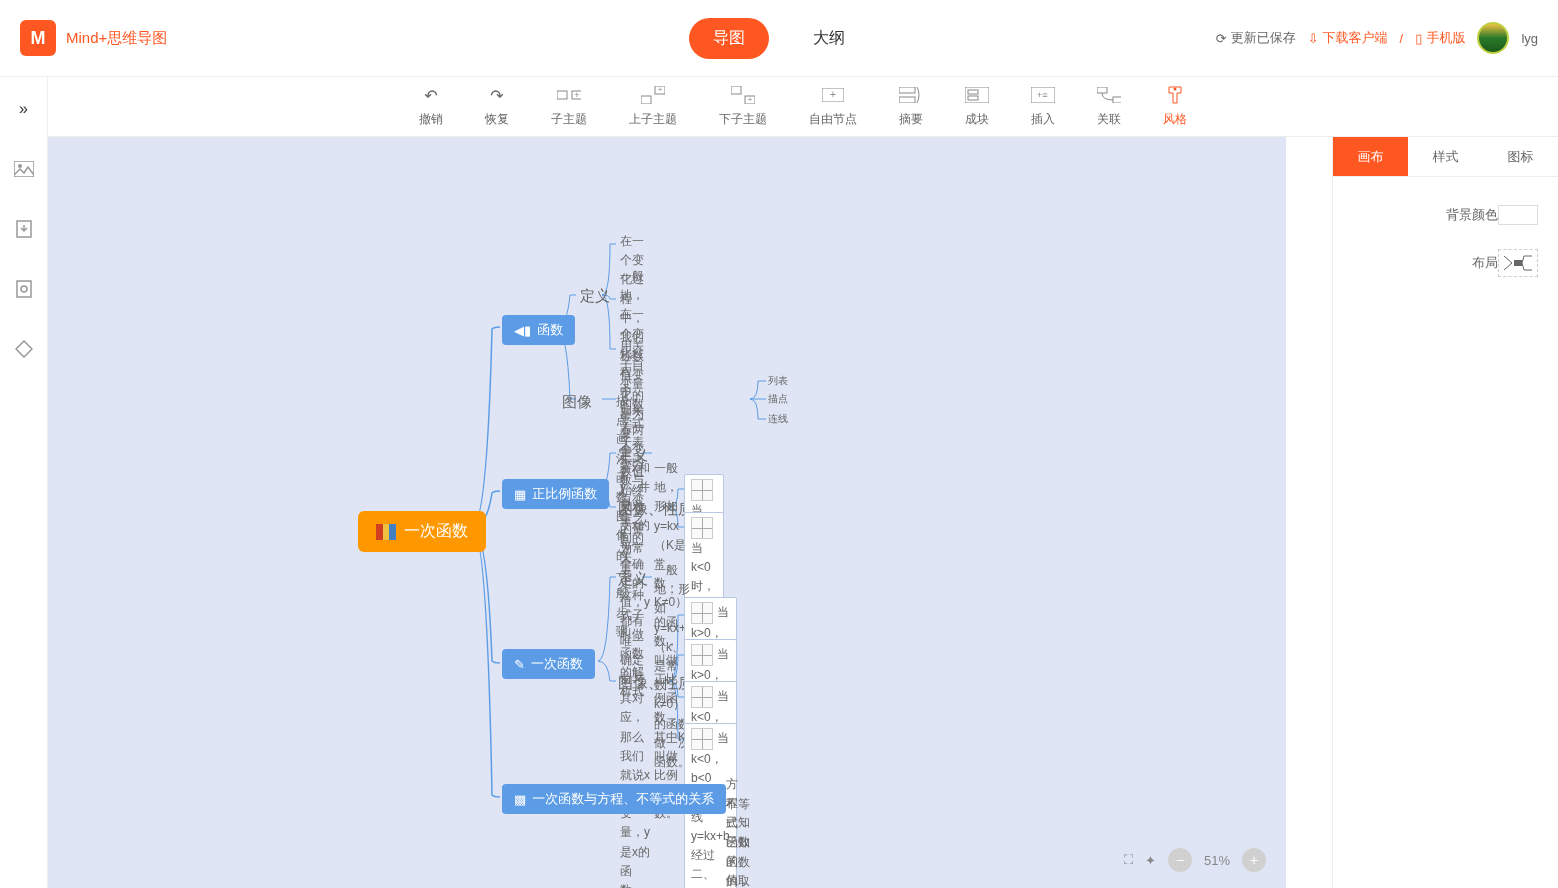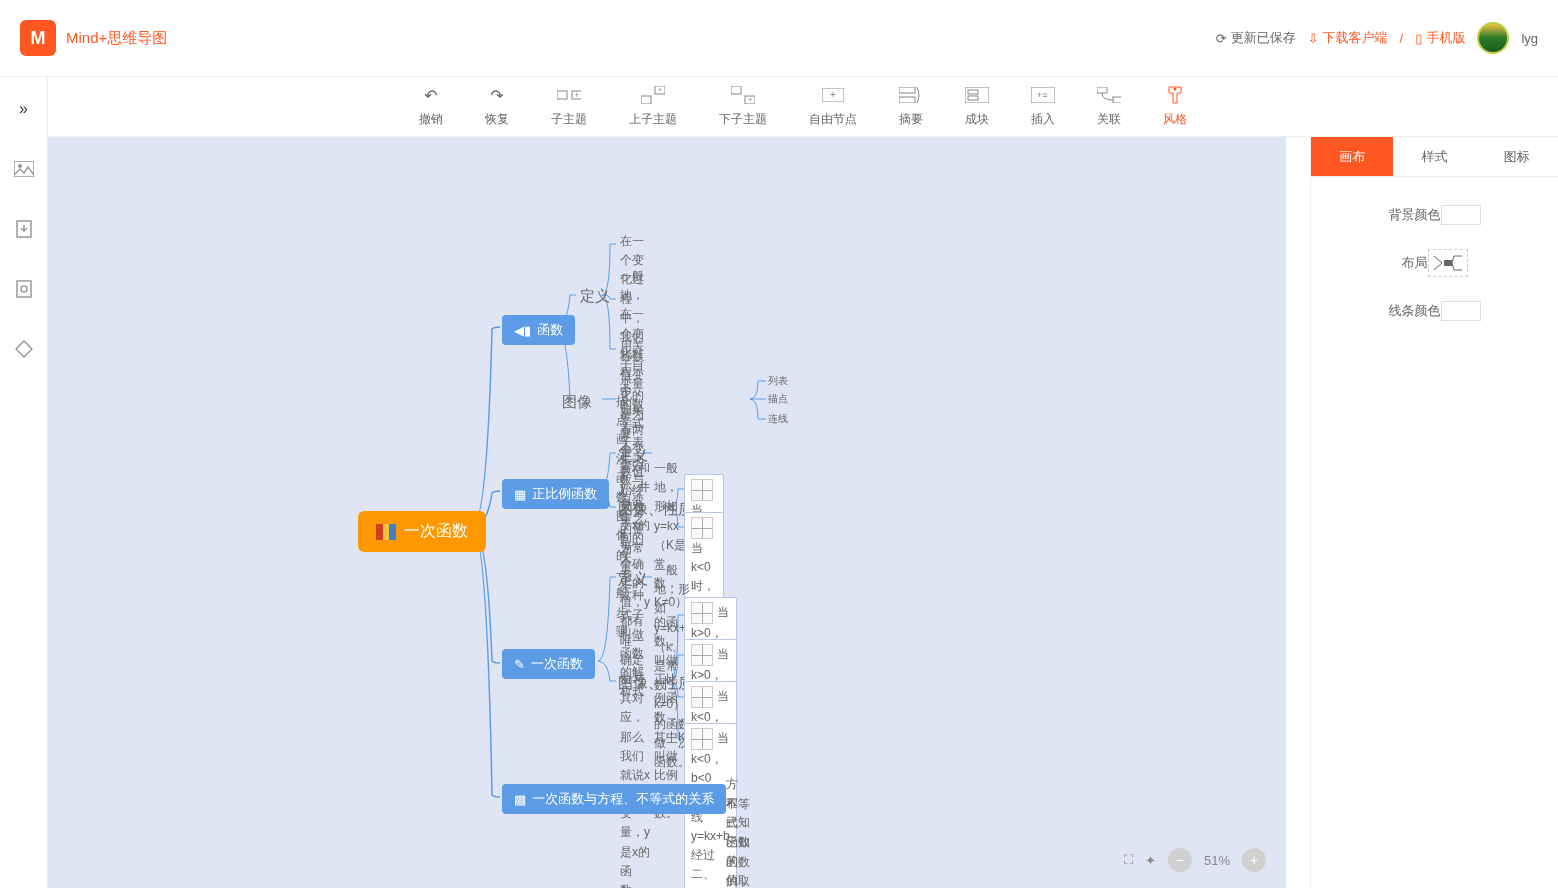--- a/index.html
+++ b/index.html
@@ -46,44 +46,48 @@
 .small-leaf { position: absolute; color: #666; font-size: 10px; white-space: nowrap; }
 .node-icon-books { width: 20px; height: 16px; background: linear-gradient(90deg, #d04020 33%, #f0c040 33% 66%, #4080c0 66%); display: inline-block; }
 .mini-plot { width: 22px; height: 22px; background: #fafafa; border: 1px solid #ccc; display: inline-block; vertical-align: middle; margin-right: 4px; position: relative; }
 .mini-plot::before, .mini-plot::after { content: ''; position: absolute; background: #aaa; }
 .mini-plot::before { left: 50%; top: 0; bottom: 0; width: 1px; }
 .mini-plot::after { top: 50%; left: 0; right: 0; height: 1px; }
 
 svg.lines { position: absolute; left: 0; top: 0; pointer-events: none; overflow: visible; }
 
 
-.right-panel { position: absolute; right: 0; top: 137px; bottom: 0; width: 248px; background: #fff; border-left: 1px solid #eee; }
+.right-panel { position: absolute; right: 0; top: 137px; bottom: 0; width: 226px; background: #fff; border-left: 1px solid #eee; }
 .panel-tabs { display: flex; height: 40px; }
 .panel-tab { flex: 1; display: flex; align-items: center; justify-content: center; font-size: 13px; cursor: pointer; border-bottom: 1px solid #eee; }
 .panel-tab.active { background: #ff5722; color: #fff; }
 .panel-tab.inactive { color: #666; }
 .panel-body { padding: 16px 20px; }
-.panel-row { display: flex; align-items: center; justify-content: center; padding: 12px 0; font-size: 13px; color: #666; }
+.panel-row { display: flex; align-items: center; justify-content: flex-end; padding: 12px 0; font-size: 13px; color: #666; }
 .color-swatch { width: 40px; height: 20px; border: 1px solid #ddd; background: #fff; cursor: pointer; }
 .layout-swatch, .line-swatch { width: 40px; height: 28px; border: 1px dashed #ccc; display: flex; align-items: center; justify-content: center; cursor: pointer; }
 .toggle { width: 36px; height: 18px; background: #ddd; border-radius: 9px; position: relative; cursor: pointer; }
 .toggle::after { content: ''; position: absolute; width: 14px; height: 14px; background: #fff; border-radius: 50%; top: 2px; left: 2px; }
 
 
 .zoom-controls { position: absolute; right: 20px; bottom: 16px; display: flex; align-items: center; gap: 12px; color: #888; font-size: 13px; }
 .zoom-btn { width: 24px; height: 24px; border-radius: 50%; background: #d0d0d0; display: flex; align-items: center; justify-content: center; cursor: pointer; color: #fff; font-size: 14px; }
 .zoom-icon { cursor: pointer; }
 </style>
 </head>
 <body>
 
 <div class="header">
   <div class="logo-area">
     <div class="logo">M</div>
     <div class="logo-text">Mind+思维导图</div>
+  </div>
+  <div class="view-tabs">
+    <div class="view-tab active">导图</div>
+    <div class="view-tab inactive">大纲</div>
   </div>
   <div class="header-right">
     <div class="save-status">
       <span>⟳</span>
       <span>更新已保存</span>
     </div>
     <div class="download-link">
       <span>⇩</span>
       <span>下载客户端</span>
     </div>
@@ -336,18 +340,14 @@
             <rect x="10" y="6" width="8" height="6" fill="#666"></rect>
             <line x1="0" y1="2" x2="8" y2="9" stroke="#666"></line>
             <line x1="0" y1="16" x2="8" y2="9" stroke="#666"></line>
             <line x1="20" y1="2" x2="28" y2="2" stroke="#666"></line>
             <line x1="20" y1="16" x2="28" y2="16" stroke="#666"></line>
             <line x1="18" y1="9" x2="20" y2="2" stroke="#666"></line>
             <line x1="18" y1="9" x2="20" y2="16" stroke="#666"></line>
           </svg>
         </div>
     </div>
-    <div class="panel-row">
-      <span>线条颜色</span>
-      <div class="color-swatch"></div>
-    </div>
   </div>
 </div>
 
 </body></html>

